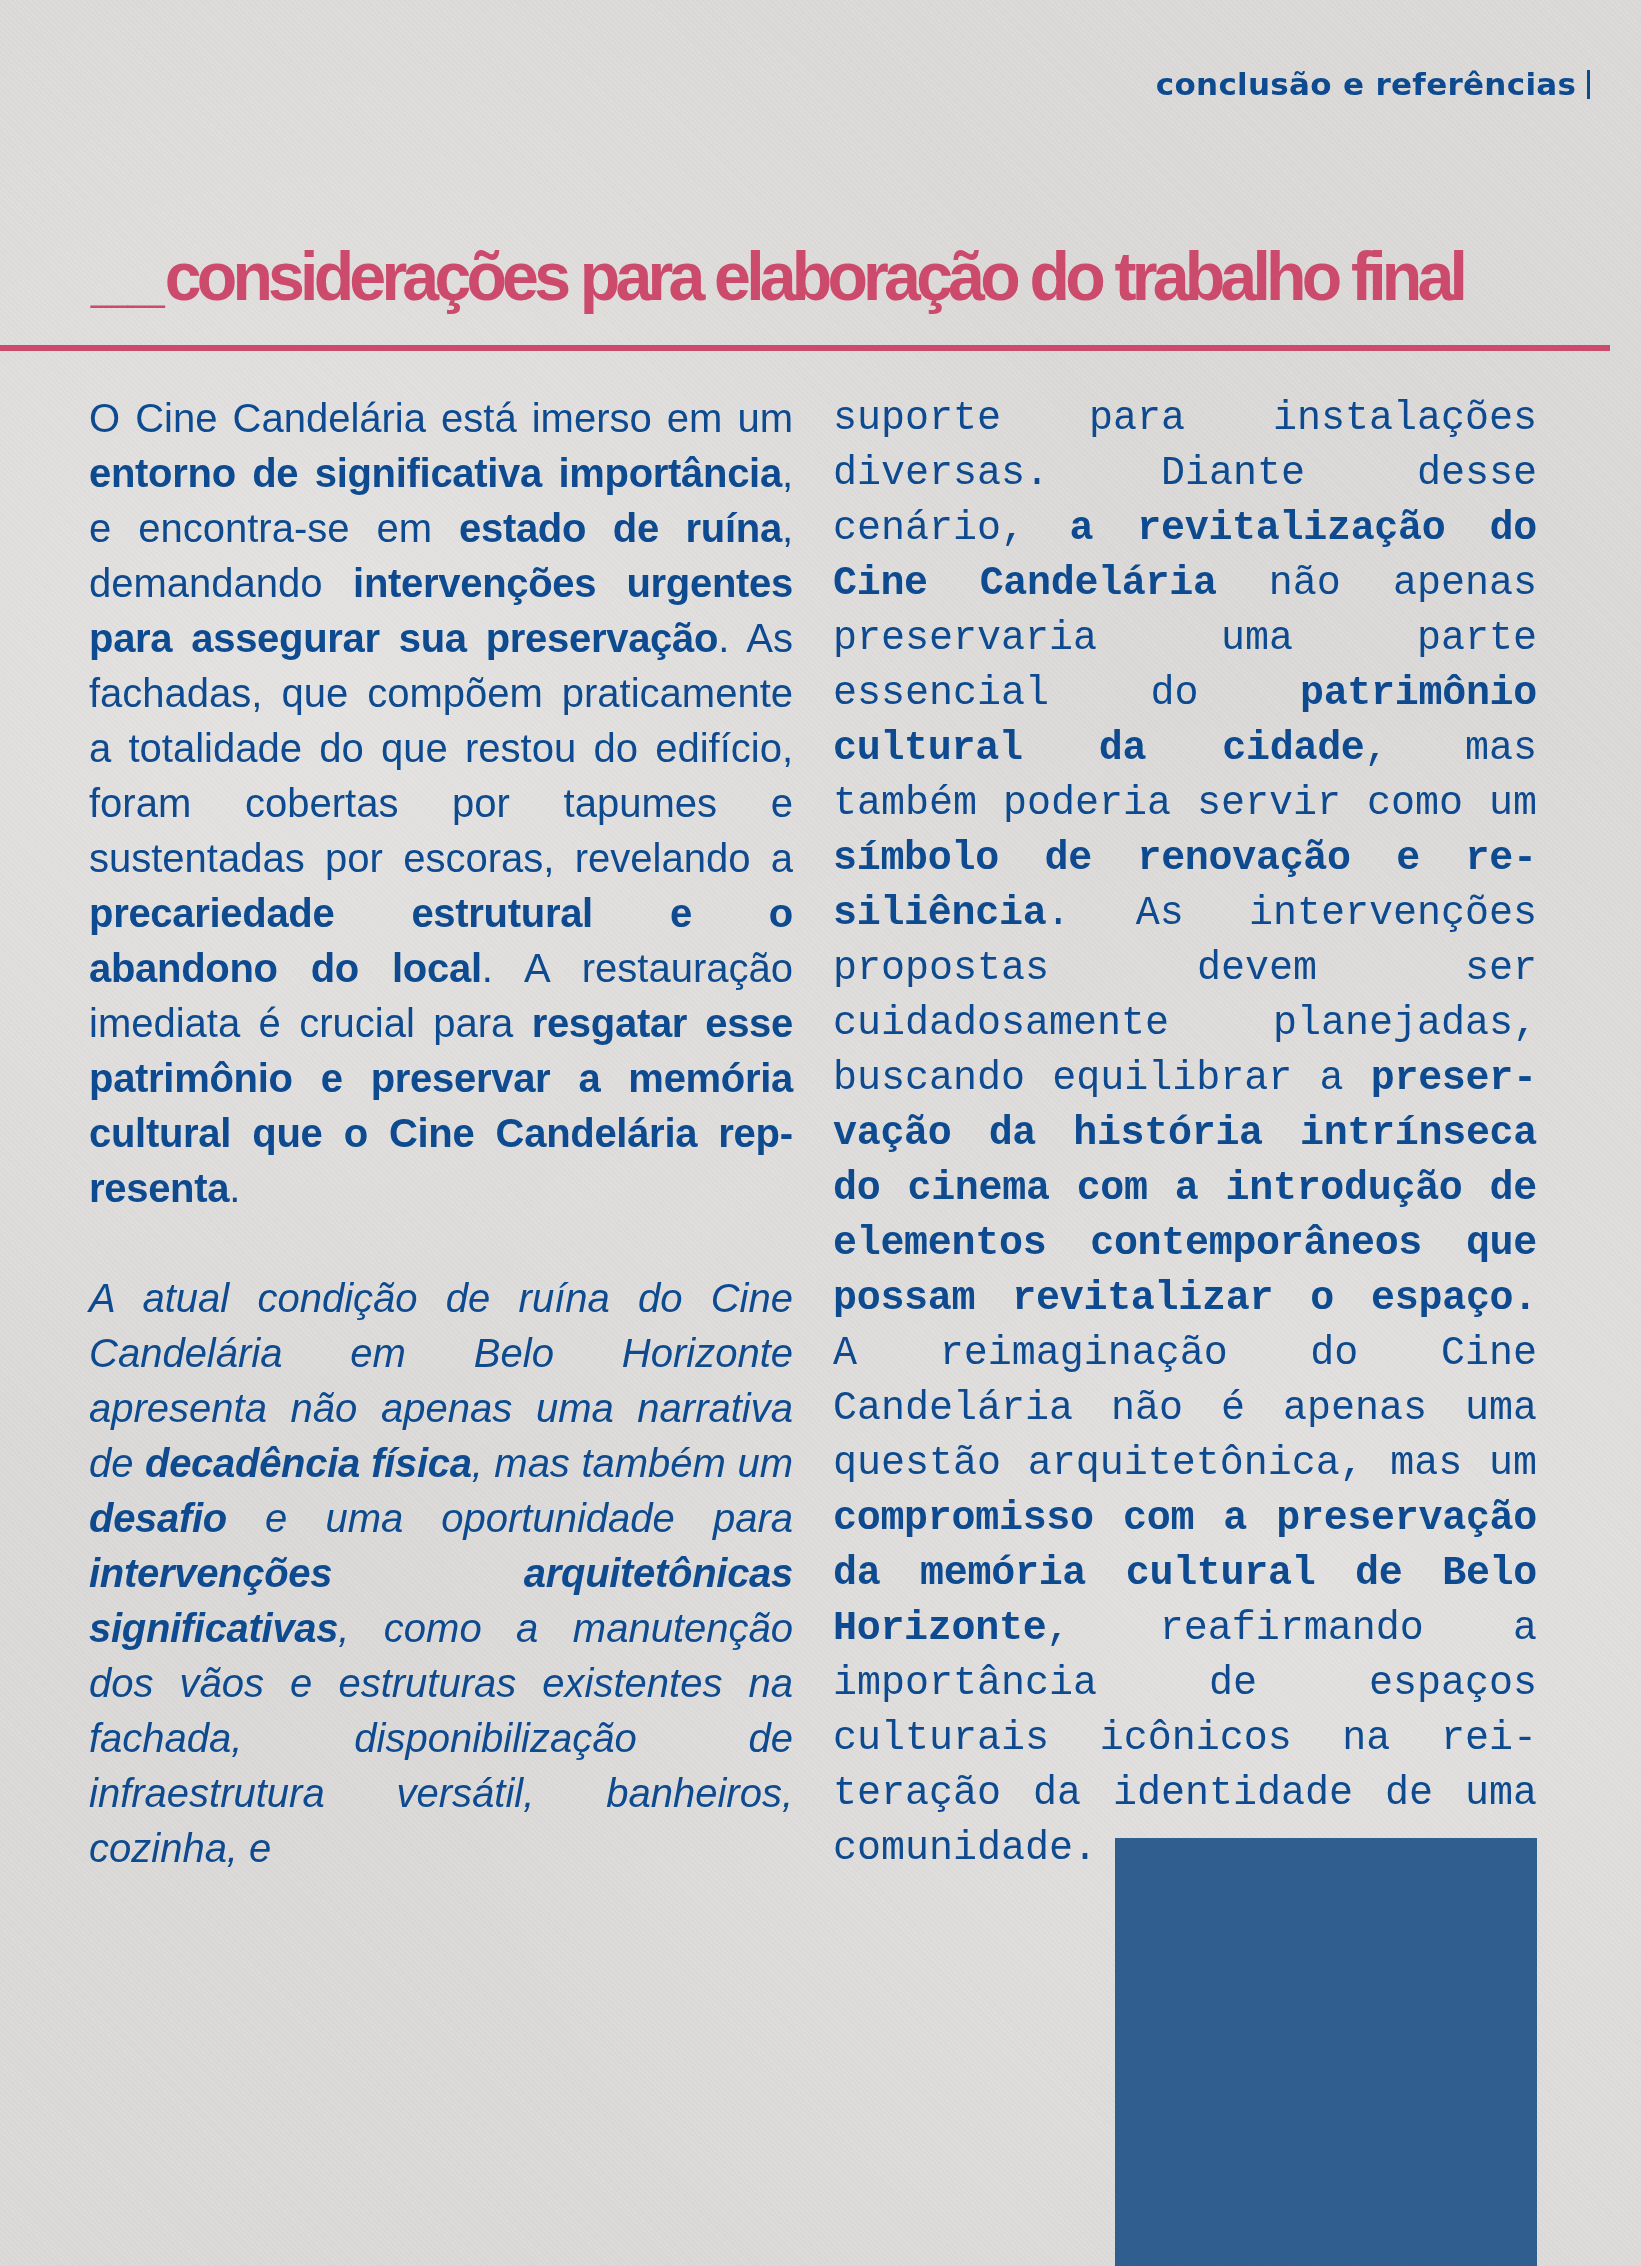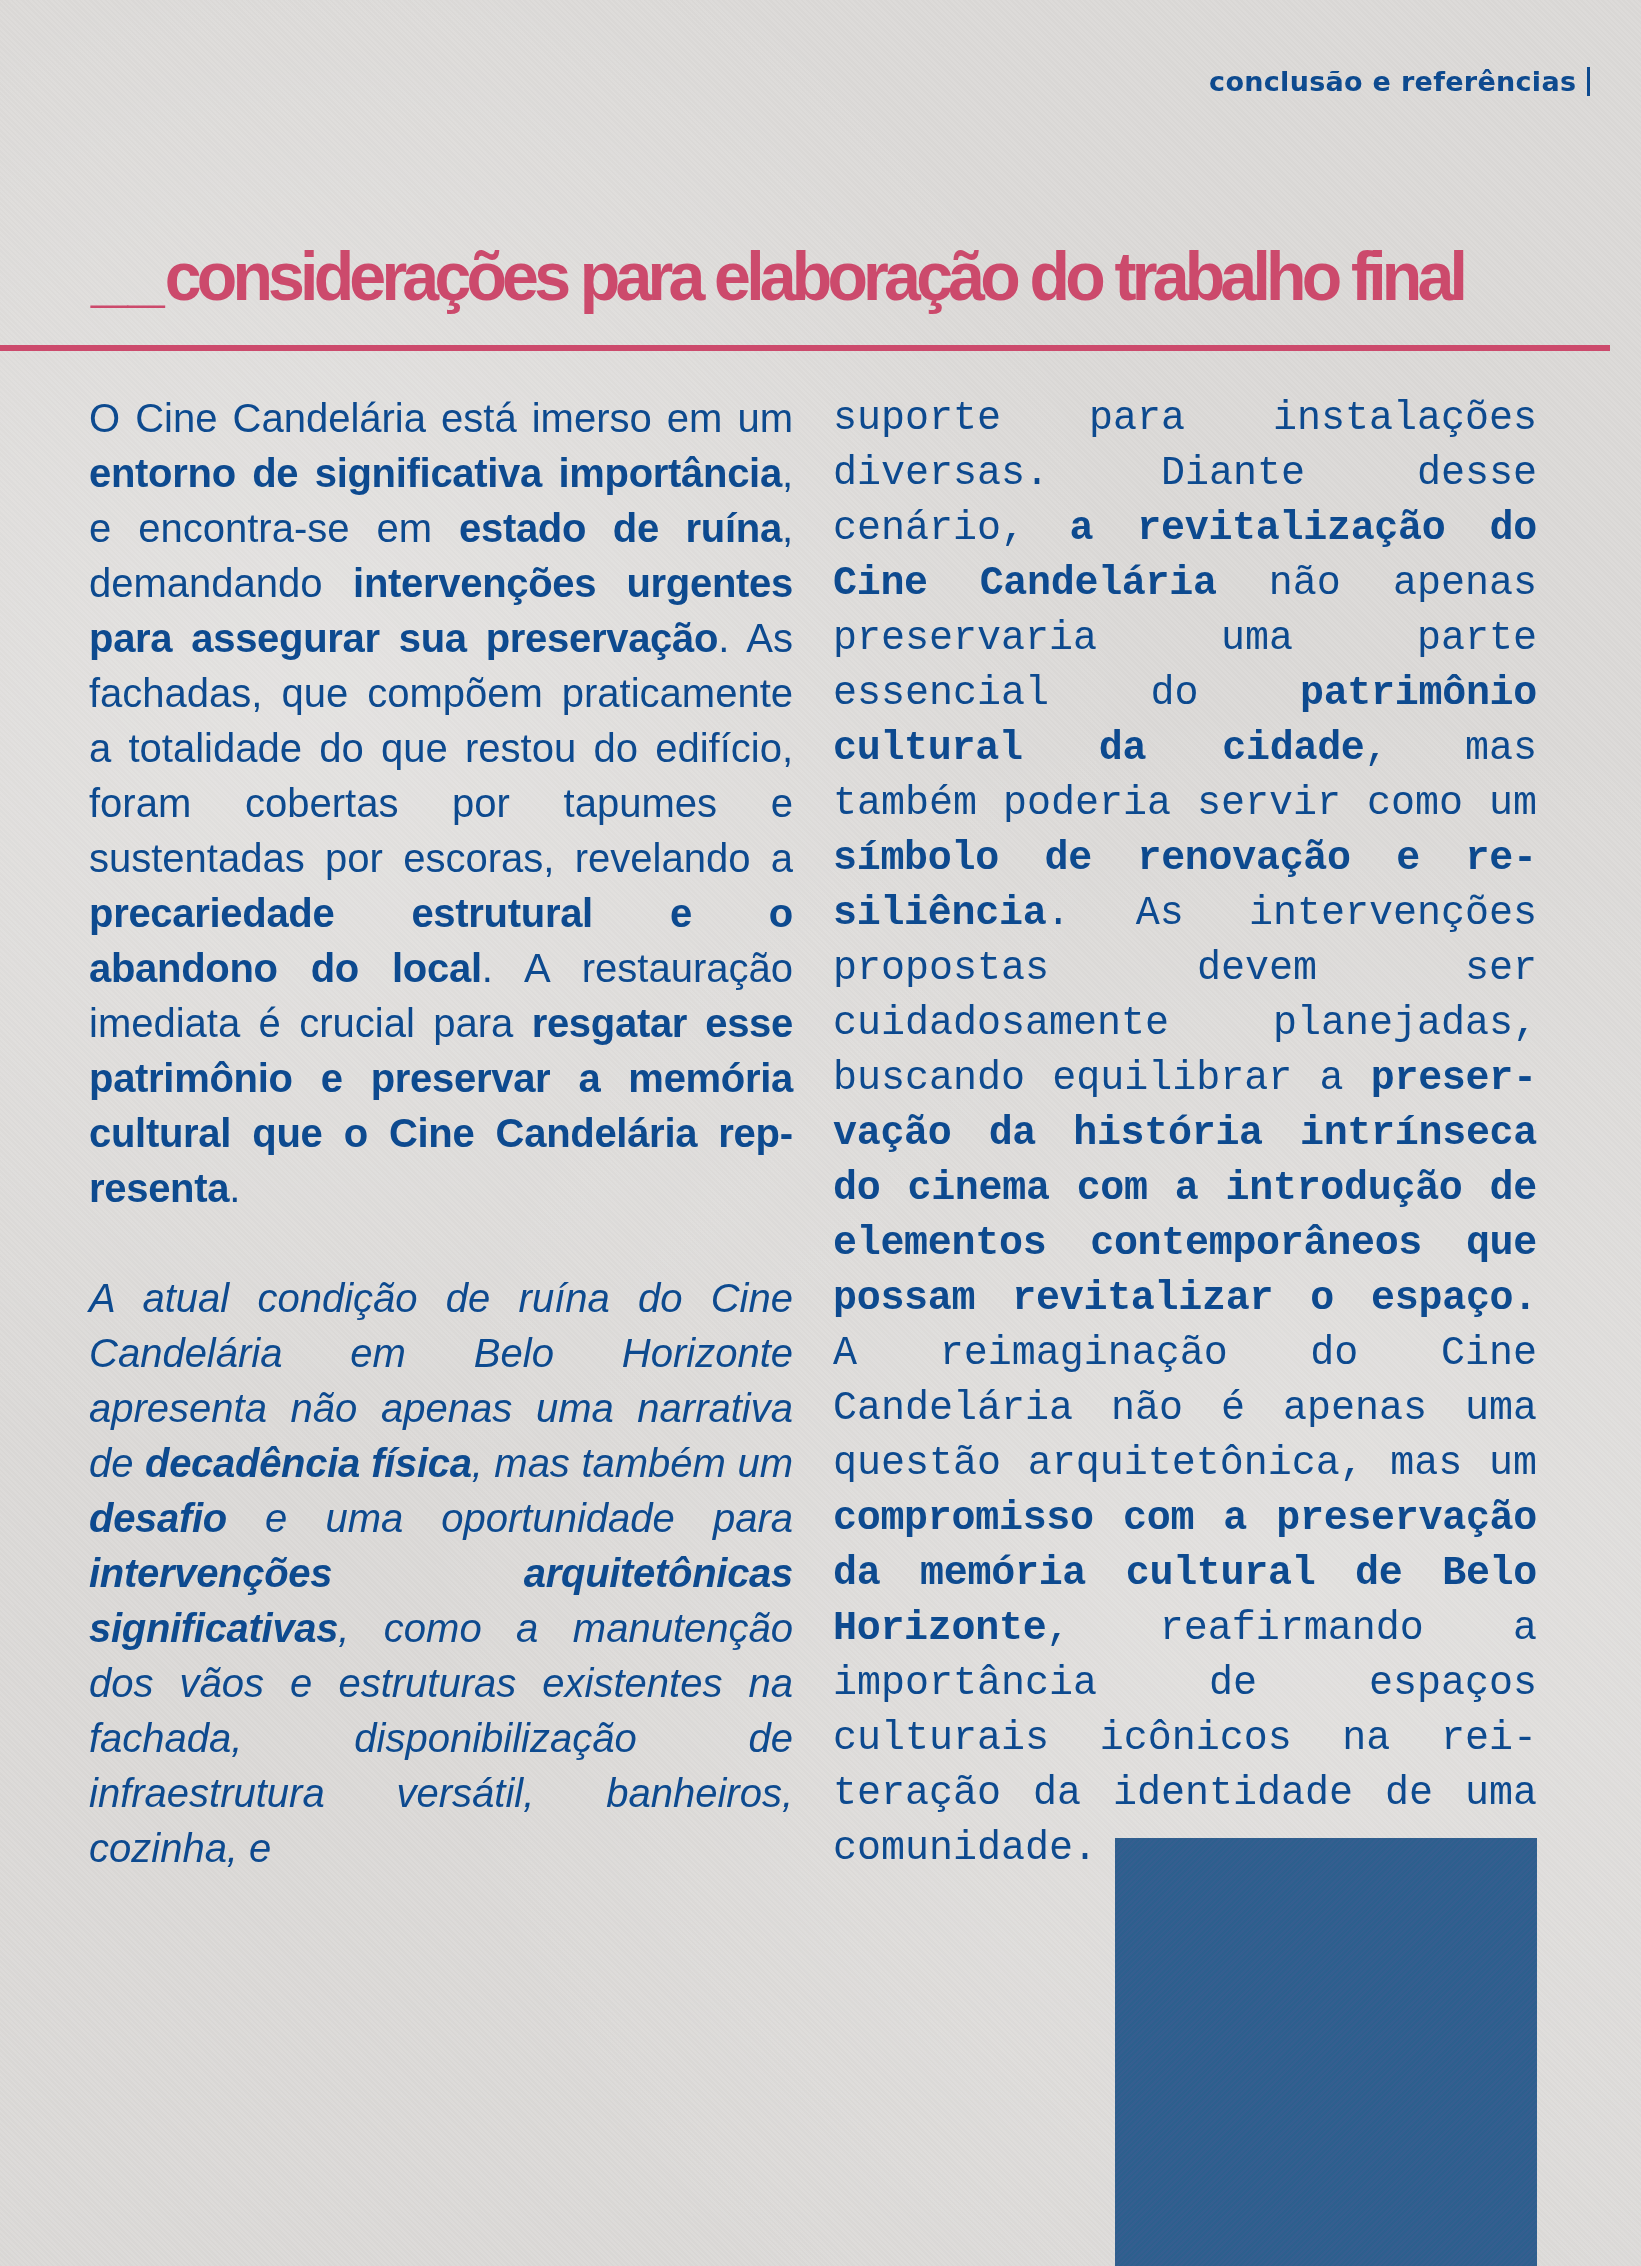--- a/index.html
+++ b/index.html
@@ -8,21 +8,21 @@
     background-color: #dcdad8;
     background-image:
       radial-gradient(circle at 20% 30%, rgba(255,255,255,0.25), transparent 40%),
       radial-gradient(circle at 80% 70%, rgba(255,255,255,0.2), transparent 45%),
       repeating-linear-gradient(45deg, rgba(0,0,0,0.015) 0 1.8px, rgba(255,255,255,0.02) 1.8px 3.7px);
     font-family: "Liberation Sans", sans-serif;
     color: #0d4a8f;
   }
   .running-head {
     position: absolute; top: 66px; right: 51px;
-    font-family: "DejaVu Sans", sans-serif; font-weight: bold; font-size: 27px;
+    font-family: "DejaVu Sans", sans-serif; font-weight: bold; font-size: 31px;
     color: #0d4a8f; letter-spacing: 0.3px; display: flex; align-items: center; gap: 11px;
   }
   .running-head .bar { display: inline-block; width: 2.7px; height: 29px; background: #0d4a8f; }
   .title {
     position: absolute; top: 236px; left: 91px; width: 1521px;
     font-family: "Liberation Sans", sans-serif; font-weight: bold; font-size: 69px;
     color: #cc4a6c; letter-spacing: -5px; white-space: nowrap; line-height: 82px;
     transform: scaleX(0.96); transform-origin: left center;
   }
   .title .underscore { letter-spacing: 0; }

